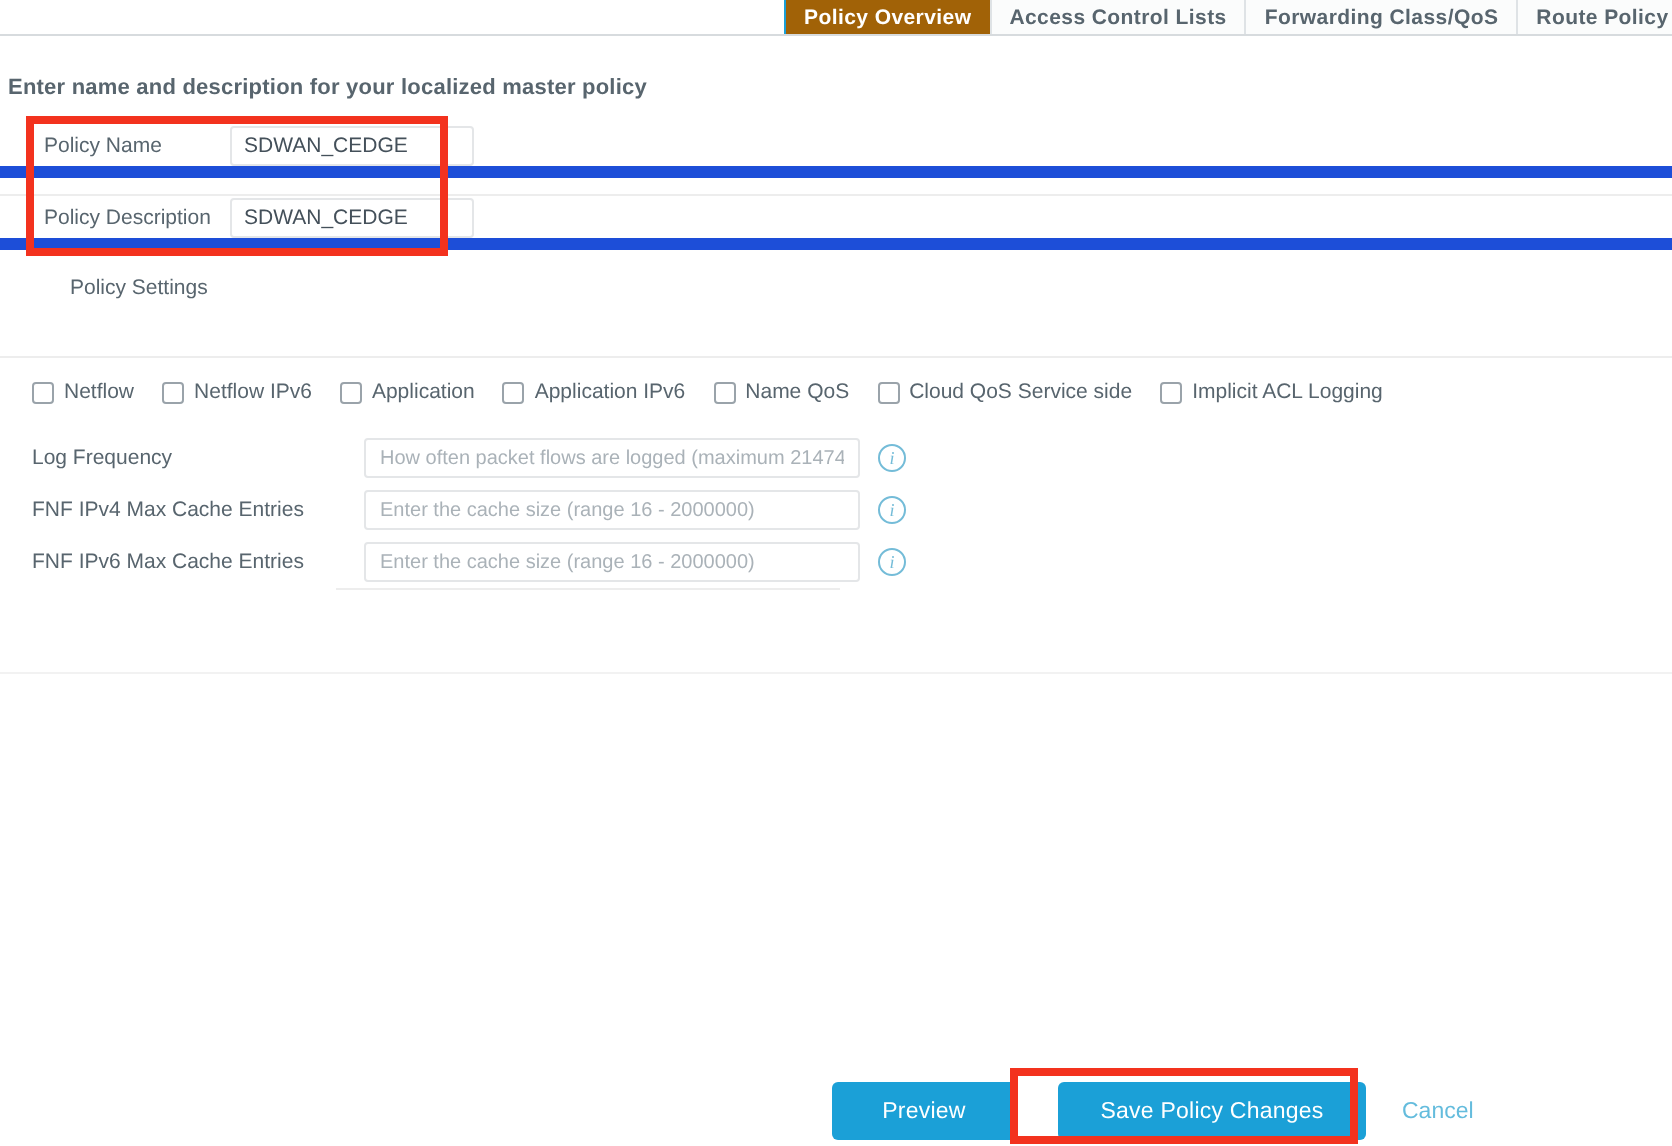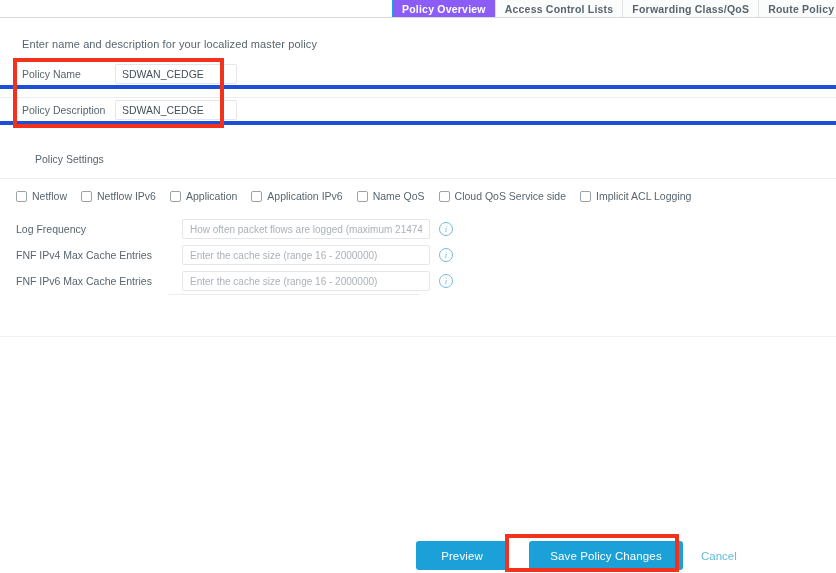--- a/index.html
+++ b/index.html
@@ -39,47 +39,48 @@
     background: #fbfcfc;
     border: 1px solid #dfe3e6;
     border-bottom: none;
     border-right: none;
     white-space: nowrap;
     letter-spacing: 0.02em;
     cursor: pointer;
   }
   .tab:last-of-type { border-right: 1px solid #dfe3e6; }
   .tab.active {
-    background: #8b5cf6;
+    background: #a16207;
     color: #ffffff;
     border-color: #1ba0d7;
     font-weight: bold;
   }
   .tabbar-tail { flex: 1 1 auto; height: 100%; }
 
   
   .intro {
     position: absolute;
-    left: 22px; top: 38px;
+    left: 4px; top: 38px;
     font-size: 11px;
     color: #58656e;
     letter-spacing: 0.01em;
+    font-weight: bold;
   }
 
   
   .form-area {
     position: absolute;
     left: 0; top: 62px;
     width: 836px;
   }
   .form-row {
     position: relative;
     width: 836px;
     height: 27px;
-    border-bottom: 4px solid #1d4ed8;
+    border-bottom: 6px solid #1d4ed8;
     display: flex;
     align-items: center;
   }
   .form-row .flabel {
     width: 115px;
     padding-left: 22px;
     font-size: 10.5px;
     color: #58656e;
     white-space: nowrap;
   }
@@ -113,21 +114,21 @@
     width: 211px; height: 70px;
   }
   #redbox-save {
     left: 505px; top: 534px;
     width: 174px; height: 38px;
   }
 
   
   .settings-title {
     position: absolute;
-    left: 22px; top: 153px;
+    left: 22px; top: 138px;
     font-size: 10.5px;
     color: #58656e;
     padding-left: 13px;
   }
   .settings-rule {
     position: absolute;
     left: 0; top: 178px;
     width: 836px;
     height: 1px;
     background: #ededed;

